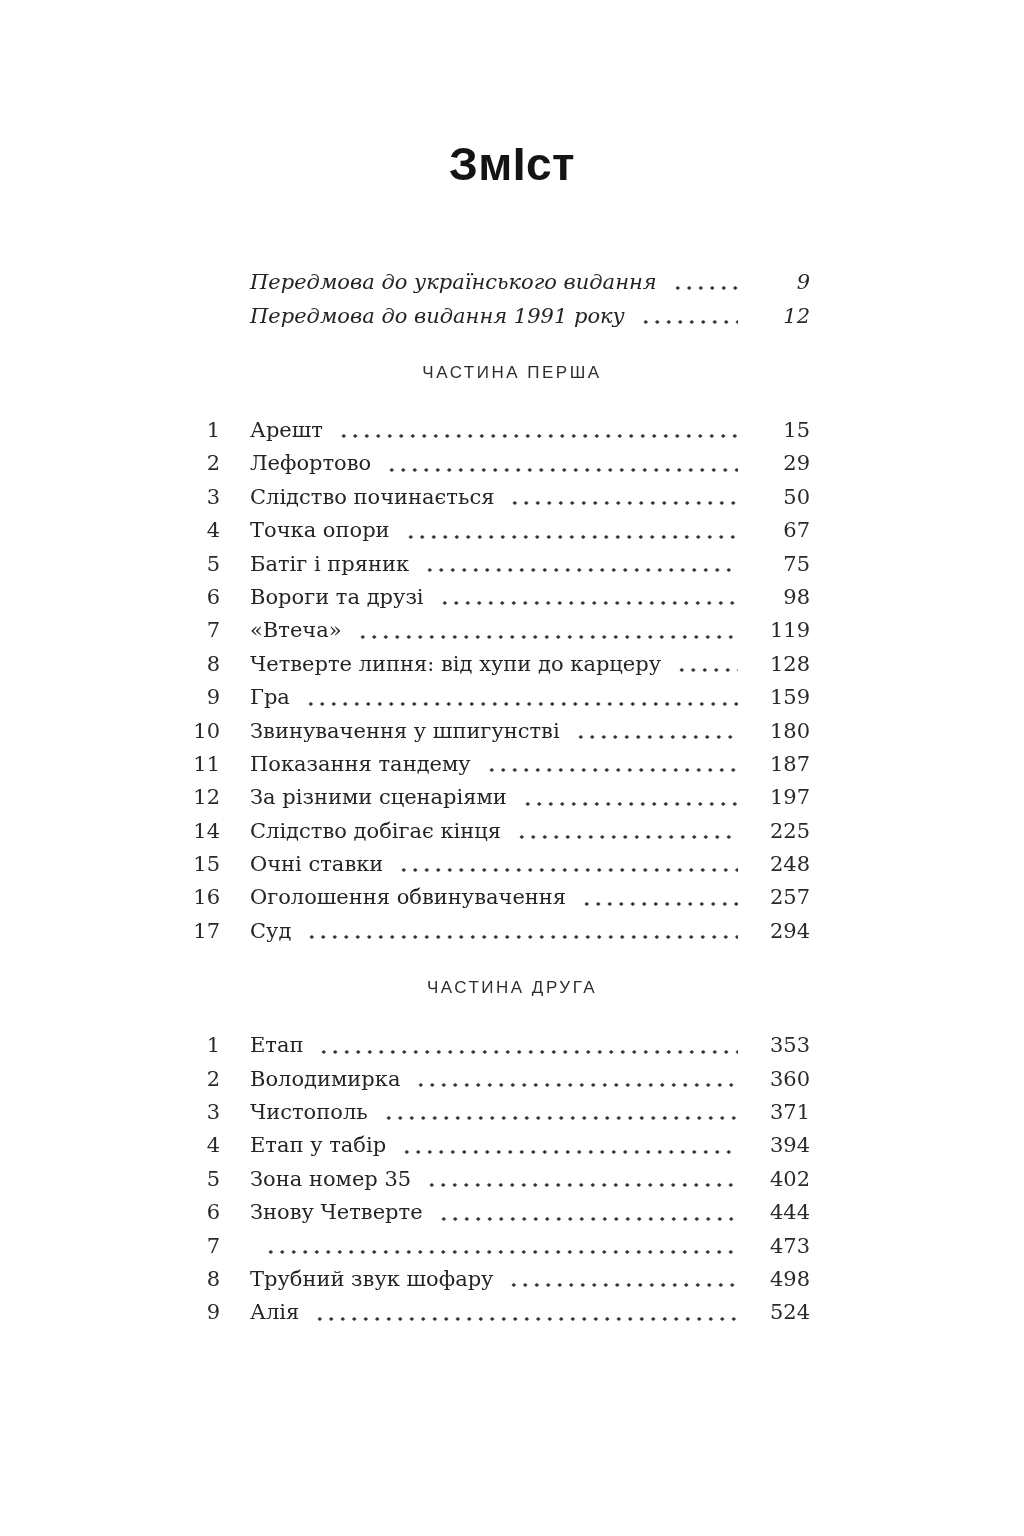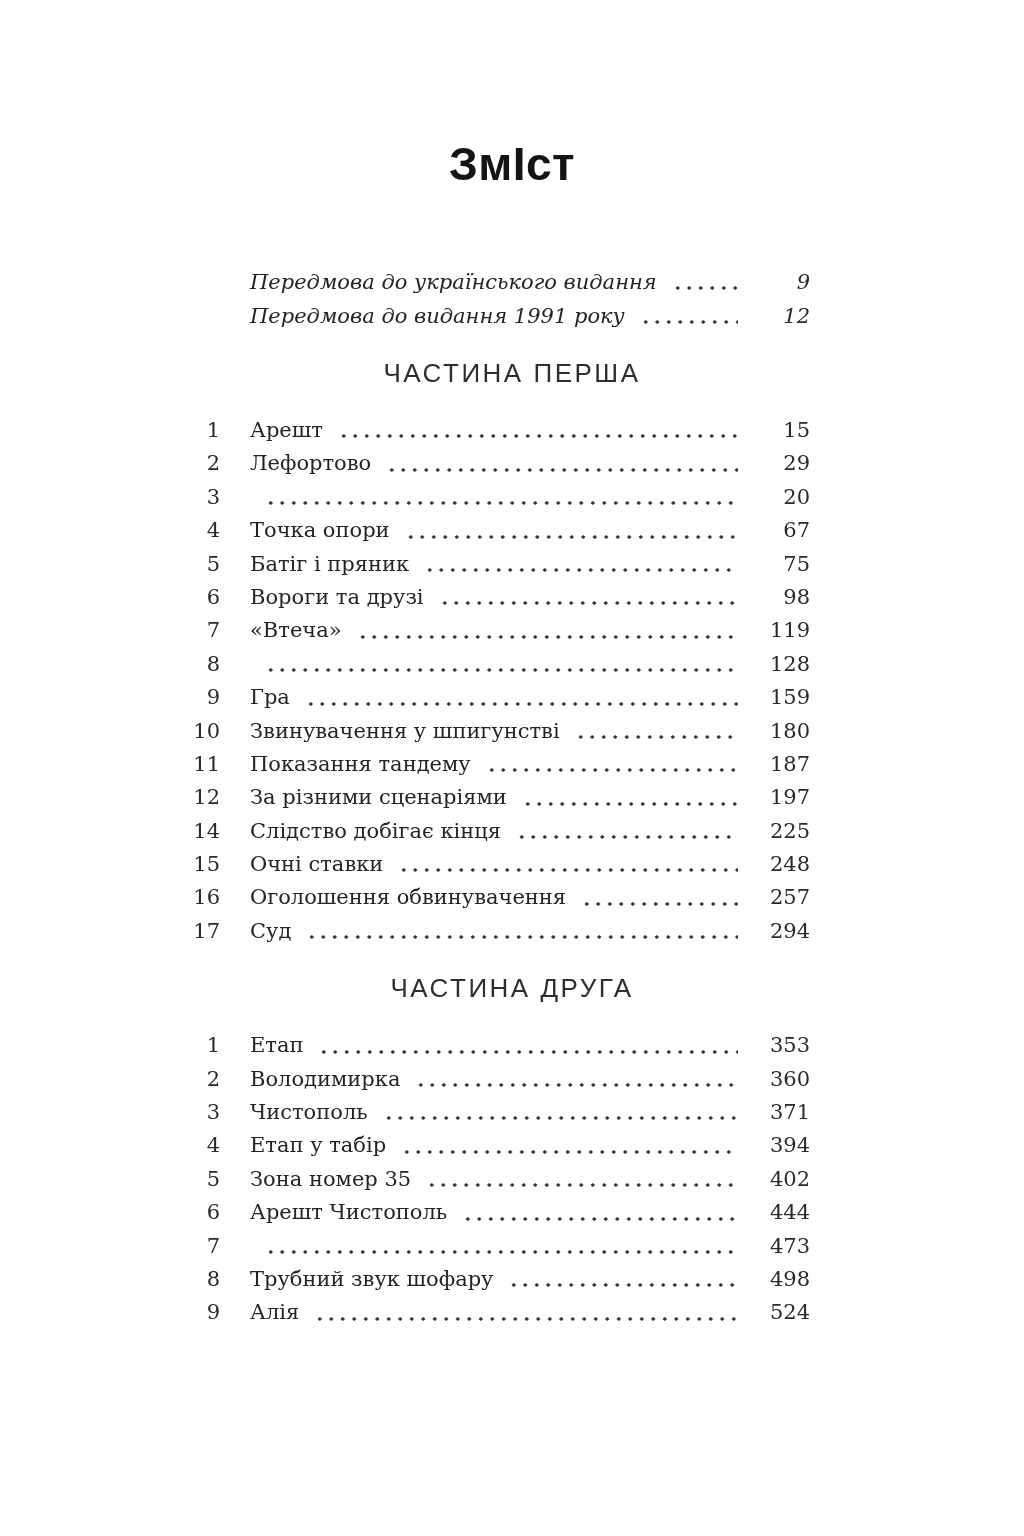--- a/index.html
+++ b/index.html
@@ -37,21 +37,21 @@
   .front-matter .toc-row {
     font-style: italic;
     line-height: 34px;
     height: 34px;
     justify-content: center;
   }
   .section-heading {
     margin: 28px 0 29px 0;
     font-family: "Liberation Sans", "DejaVu Sans", sans-serif;
     font-weight: 400;
-    font-size: 26px;
+    font-size: 17px;
     line-height: 24px;
     letter-spacing: 2.5px;
     text-align: center;
     color: #2e2e2e;
   }
   .toc-row {
     display: flex;
     align-items: baseline;
     height: 33.4px;
     line-height: 33.4px;
@@ -122,22 +122,23 @@
 
   <div class="toc-row">
     <span class="num">2</span>
     <span class="chapter-title">Лефортово</span>
     <span class="leader"></span>
     <span class="pg">29</span>
   </div>
 
   <div class="toc-row">
     <span class="num">3</span>
-    <span class="leader"></span>
-    <span class="pg">20</span>
+    <span class="chapter-title">Слідство починається</span>
+    <span class="leader"></span>
+    <span class="pg">50</span>
   </div>
 
   <div class="toc-row">
     <span class="num">4</span>
     <span class="chapter-title">Точка опори</span>
     <span class="leader"></span>
     <span class="pg">67</span>
   </div>
 
   <div class="toc-row">
@@ -156,20 +157,21 @@
 
   <div class="toc-row">
     <span class="num">7</span>
     <span class="chapter-title">«Втеча»</span>
     <span class="leader"></span>
     <span class="pg">119</span>
   </div>
 
   <div class="toc-row">
     <span class="num">8</span>
+    <span class="chapter-title">Четверте липня: від хупи до карцеру</span>
     <span class="leader"></span>
     <span class="pg">128</span>
   </div>
 
   <div class="toc-row">
     <span class="num">9</span>
     <span class="chapter-title">Гра</span>
     <span class="leader"></span>
     <span class="pg">159</span>
   </div>
@@ -259,21 +261,21 @@
 
   <div class="toc-row">
     <span class="num">5</span>
     <span class="chapter-title">Зона номер 35</span>
     <span class="leader"></span>
     <span class="pg">402</span>
   </div>
 
   <div class="toc-row">
     <span class="num">6</span>
-    <span class="chapter-title">Арешт Чистополь</span>
+    <span class="chapter-title">Знову Четверте</span>
     <span class="leader"></span>
     <span class="pg">444</span>
   </div>
 
   <div class="toc-row">
     <span class="num">7</span>
     <span class="leader"></span>
     <span class="pg">473</span>
   </div>
 

